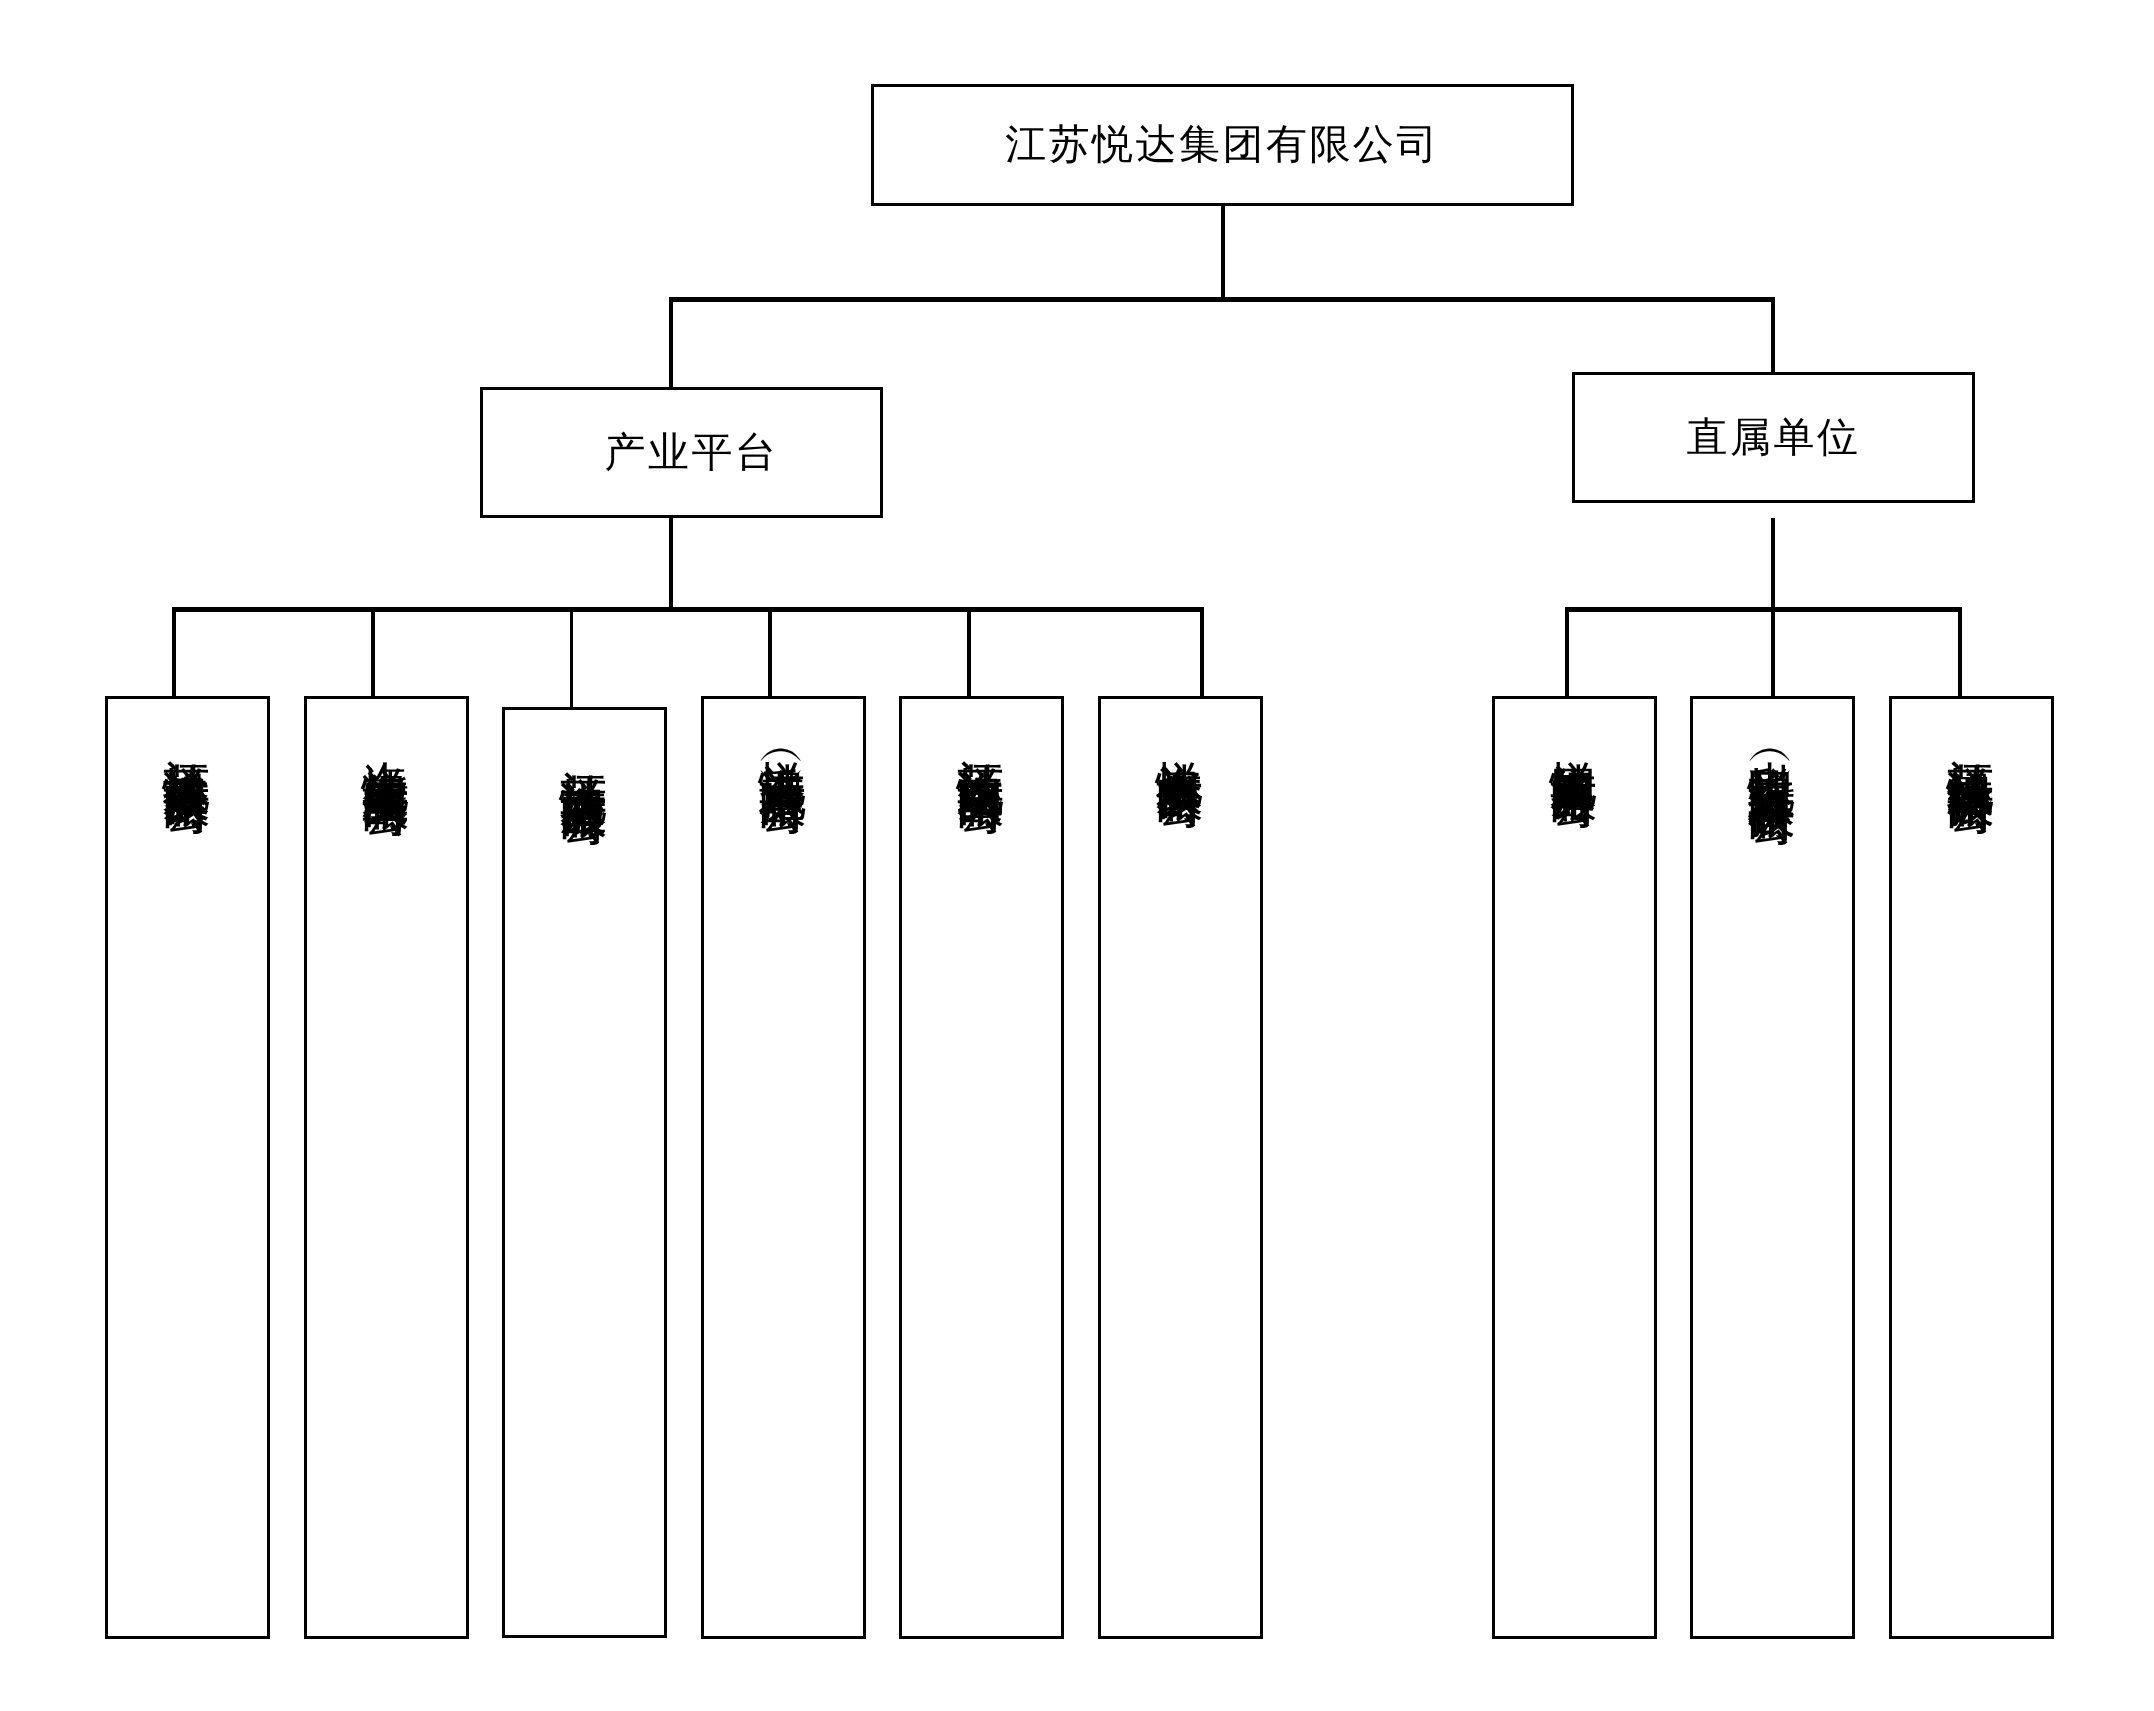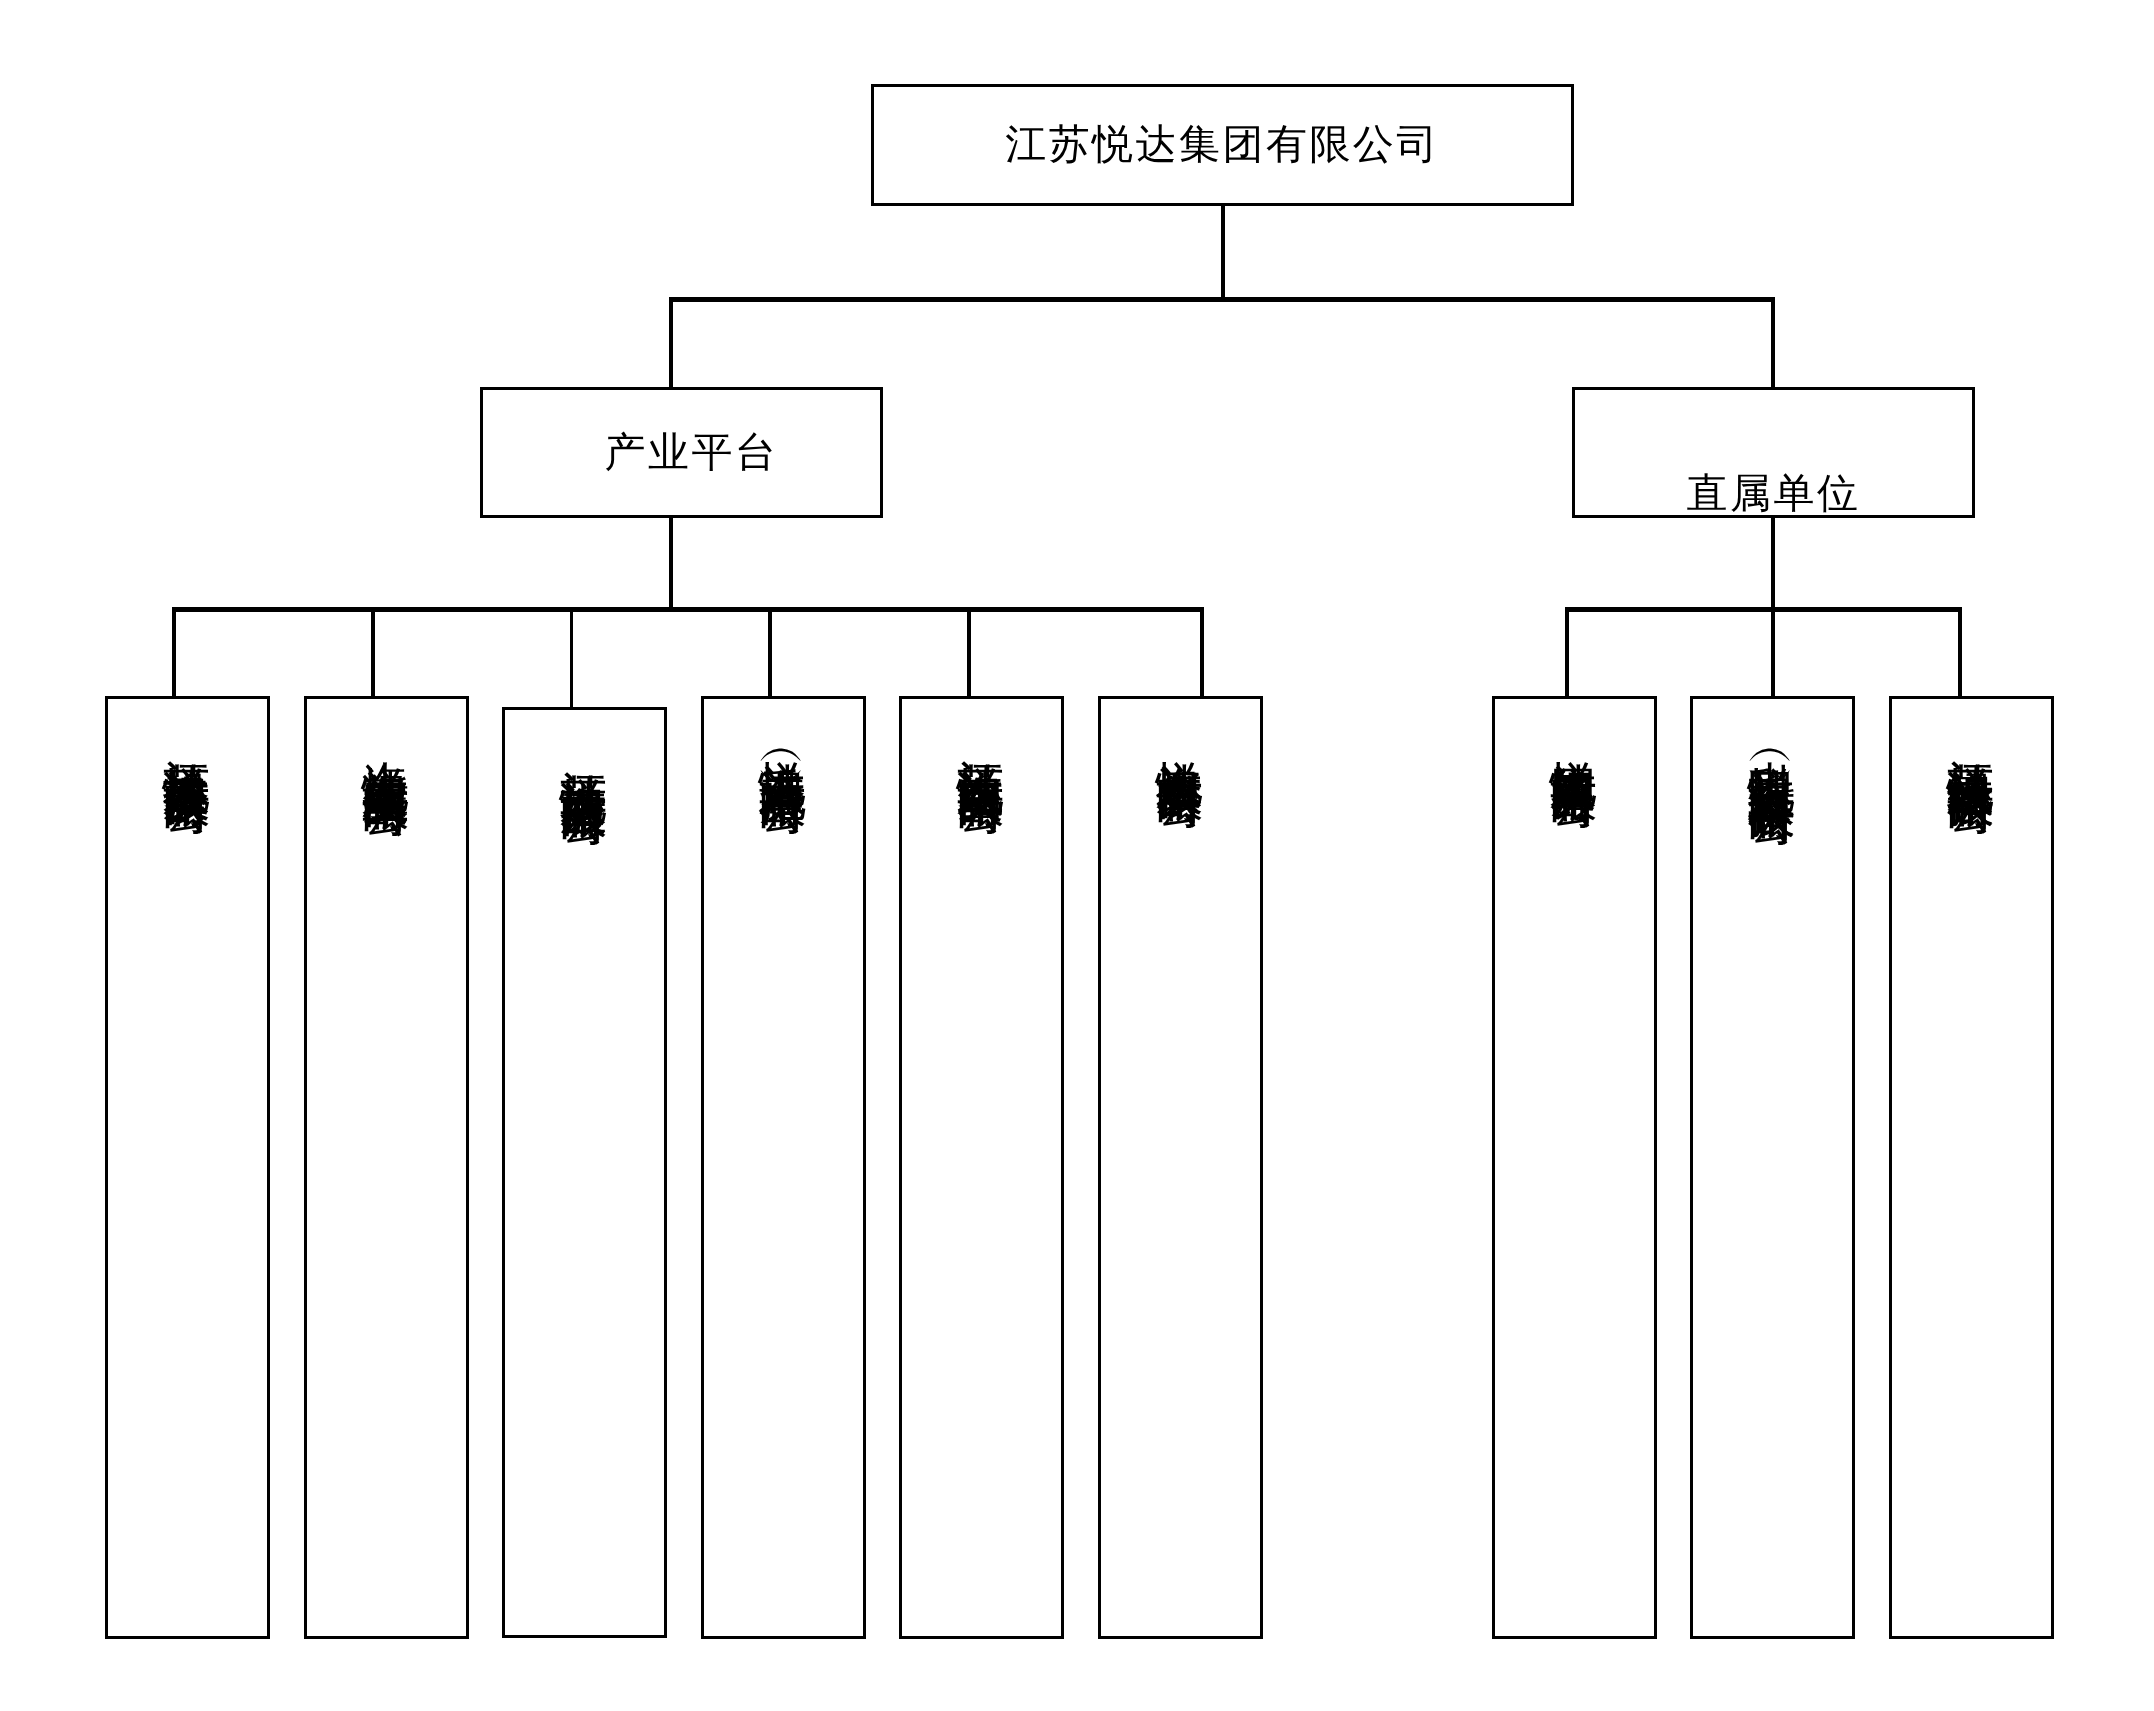--- a/index.html
+++ b/index.html
@@ -119,21 +119,21 @@
   </div>
 
   <div class="node vert" style="left:899px; top:696px; width:165px; height:943px;">
     <span class="node-label">江苏悦达汽车集团有限公司</span>
   </div>
 
   <div class="node vert" style="left:1098px; top:696px; width:165px; height:943px;">
     <span class="node-label">悦达资本股份有限公司</span>
   </div>
 
-  <div class="node horiz" style="left:1572px; top:387px; width:403px; height:131px;align-items:flex-end;">
+  <div class="node horiz" style="left:1572px; top:372px; width:403px; height:131px;">
     <span class="node-label">直属单位</span>
   </div>
 
   <div class="conn v" style="left:1771px; top:518px; width:3.7px; height:92px;"></div>
 
   <div class="conn h" style="left:1565px; top:607px; width:397px; height:4.7px;"></div>
 
   <div class="conn v" style="left:1565px; top:607px; width:3.7px; height:92px;"></div>
   <div class="conn v" style="left:1771px; top:607px; width:3.7px; height:92px;"></div>
   <div class="conn v" style="left:1958px; top:607px; width:3.7px; height:92px;"></div>

